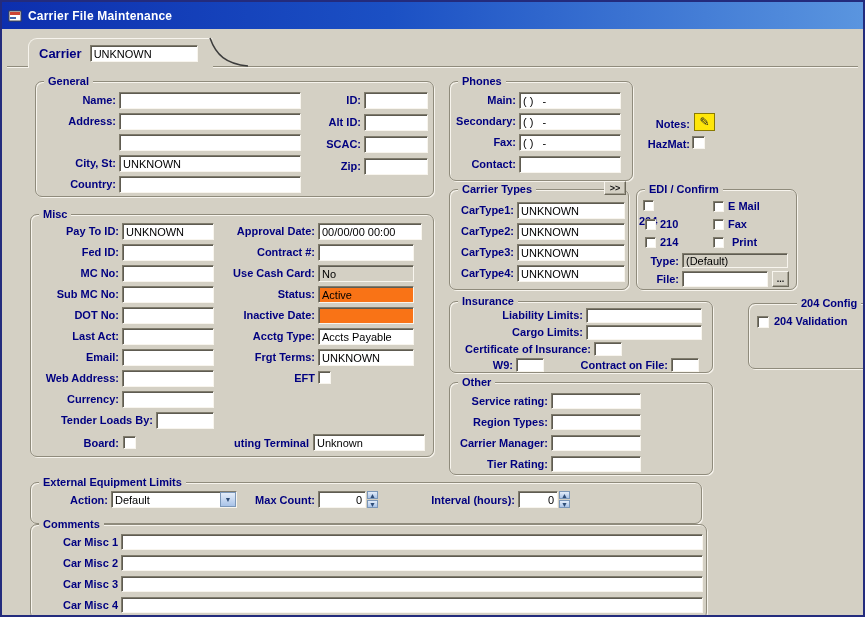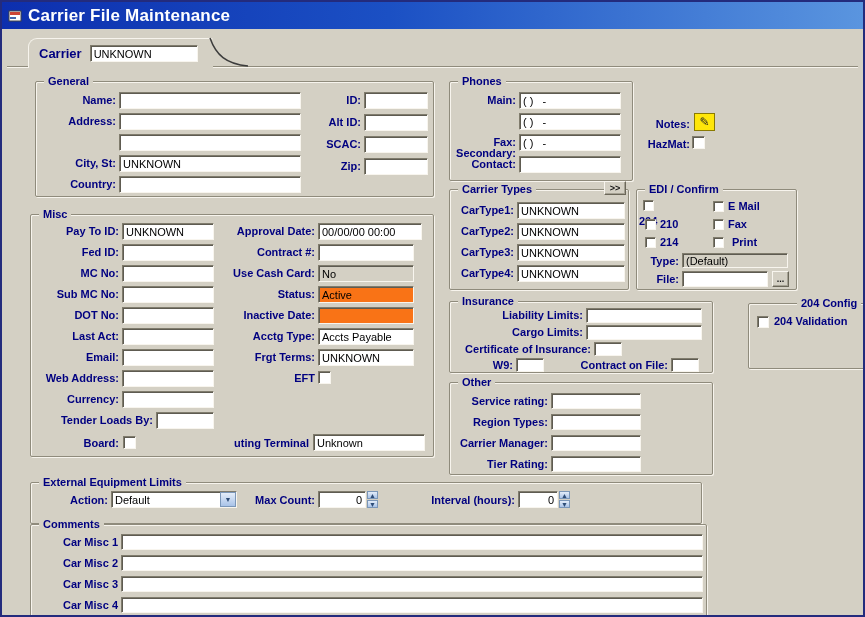--- a/index.html
+++ b/index.html
@@ -1,29 +1,29 @@
 <!DOCTYPE html>
 <html><head>
 <meta charset="utf-8">
 <style>
   * { box-sizing:border-box; }
   html,body { margin:0; padding:0; background:#808080; font-family:"Liberation Sans",sans-serif; }
   .window { position:relative; width:865px; height:617px; background:#d4d0c4; border:2px solid #232b7d; overflow:hidden; }
   .titlebar { position:absolute; left:0; top:0; width:100%; height:27px;
     background:linear-gradient(90deg,#0d2fae 0%,#1b50c4 45%,#5a95df 100%);
     display:flex; align-items:center; gap:6px; padding:0 6px; }
-  .titlebar .title { color:#fff; font-size:17px; font-weight:bold; letter-spacing:.2px; }
+  .titlebar .title { color:#fff; font-size:12px; font-weight:bold; letter-spacing:.2px; }
   .hline { position:absolute; left:5px; right:5px; top:64px; height:2px;
     border-top:1px solid #8f8b7c; border-bottom:1px solid #f7f4ed; z-index:1; }
   .tab { position:absolute; left:26px; top:36px; width:185px; height:30px; background:#d4d0c4;
     border-top:1px solid #f7f4ed; border-left:1px solid #f7f4ed; border-radius:9px 2px 0 0;
     z-index:2; display:flex; align-items:center; gap:8px; padding:0 10px; }
   .tab-label { color:#000080; font-weight:bold; font-size:13px; }
   .swoosh { position:absolute; left:206px; top:35px; z-index:2; }
-  .grp { position:absolute; border:1px solid #8f8b7c; border-radius:2px;
+  .grp { position:absolute; border:1px solid #8f8b7c; border-radius:7px;
     box-shadow:1px 1px 0 #f7f4ed, inset 1px 1px 0 #f7f4ed; }
   .gt { position:absolute; top:-8px; left:8px; background:#d4d0c4; color:#000080; font-size:11px;
     font-weight:bold; padding:0 4px; line-height:15px; white-space:nowrap; z-index:1; }
   .lb { position:absolute; color:#000080; font-size:11px; font-weight:bold; text-align:right;
     line-height:17px; white-space:nowrap; }
   .tb { position:absolute; height:17px; background:#fff; border:1px solid;
     border-color:#807c6d #f8f5ee #f8f5ee #807c6d; box-shadow:inset 1px 1px 0 #5e5b51;
     font:11px "Liberation Sans",sans-serif; color:#000; padding:0 3px; }
   input.tb { outline:none; }
   .tb.ro { background:#f97316; }
@@ -86,21 +86,21 @@
     <span class="lb" style="left:265px;top:54px;width:60px;">SCAC:</span>
     <input class="tb" style="left: 328px; top: 54px; width: 64px;" value="">
     <span class="lb" style="left:265px;top:76px;width:60px;">Zip:</span>
     <input class="tb" style="left: 328px; top: 76px; width: 64px;" value="">
   </div>
 
   <div class="grp" style="left:447px;top:79px;width:184px;height:100px;">
     <span class="gt">Phones</span>
     <span class="lb" style="left:0;top:10px;width:66px;">Main:</span>
     <input class="tb" style="left: 69px; top: 10px; width: 102px;" value="( )   -">
-    <span class="lb" style="left:0;top:31px;width:66px;margin-top:32px;">Secondary:</span>
+    <span class="lb" style="left:0;top:31px;width:66px;">Secondary:</span>
     <input class="tb" style="left: 69px; top: 31px; width: 102px;" value="( )   -">
     <span class="lb" style="left:0;top:52px;width:66px;">Fax:</span>
     <input class="tb" style="left: 69px; top: 52px; width: 102px;" value="( )   -">
     <span class="lb" style="left:0;top:74px;width:66px;">Contact:</span>
     <input class="tb" style="left: 69px; top: 74px; width: 102px;" value="">
   </div>
 
   <span class="lb" style="left:640px;top:114px;width:48px;">Notes:</span>
   <div class="notes-btn" style="left:692px;top:111px;width:21px;height:18px;">
     <span>✎</span>

